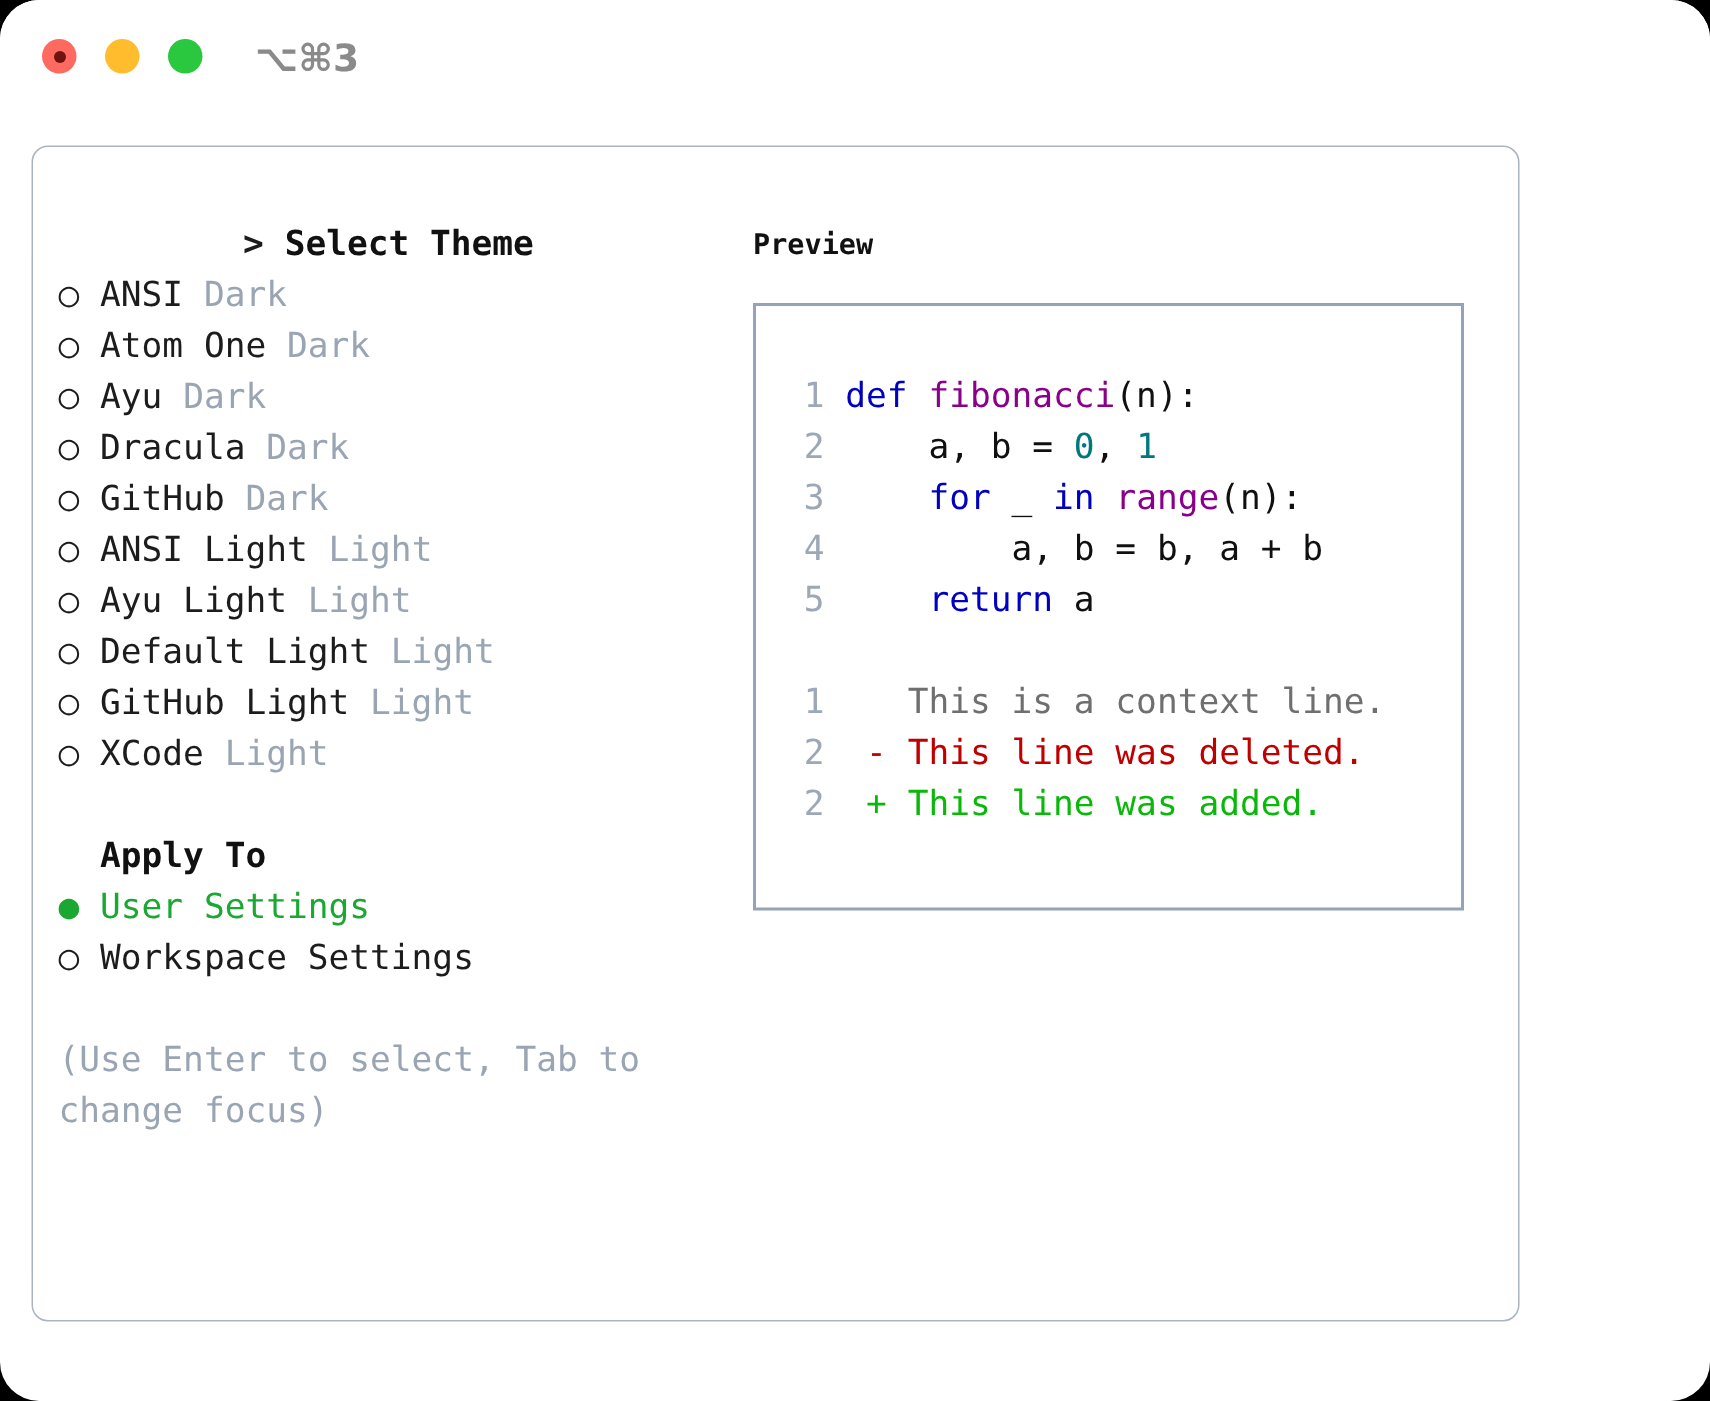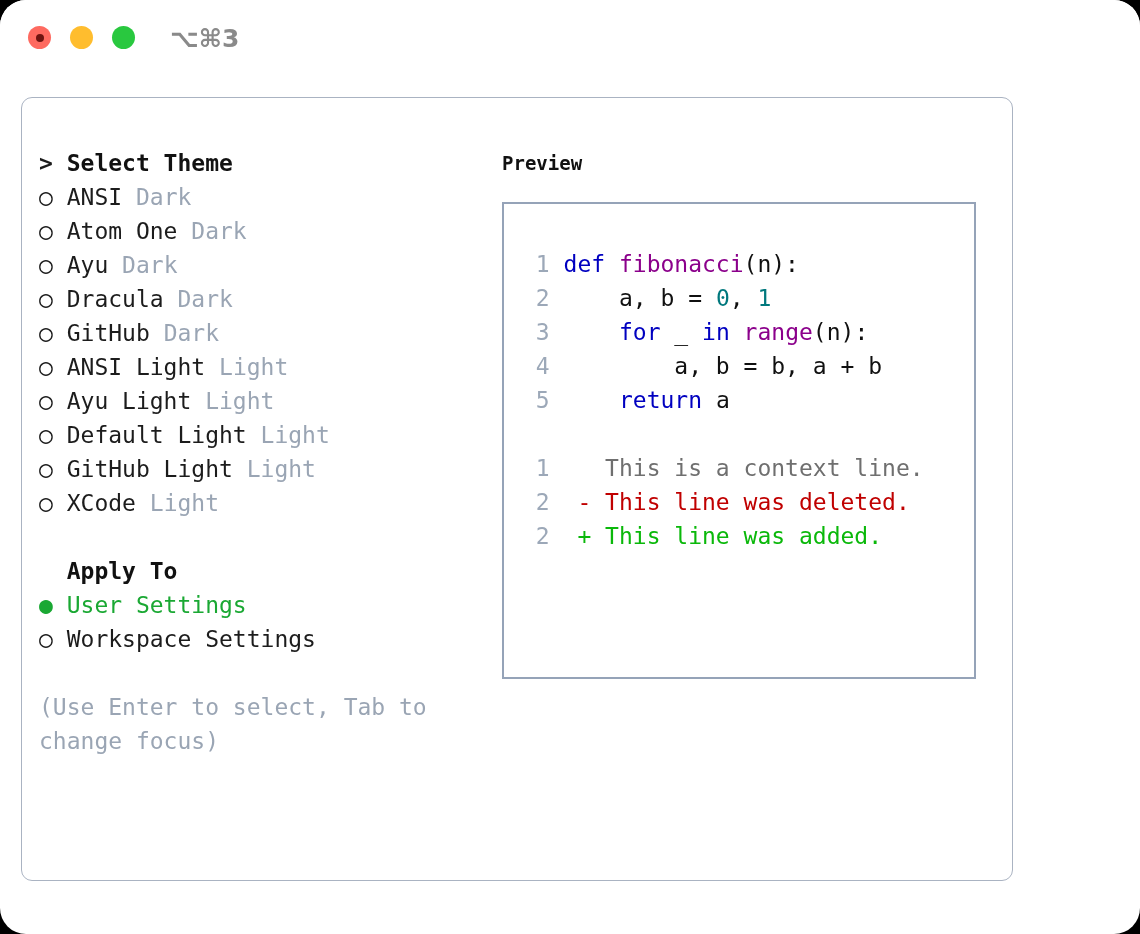--- a/index.html
+++ b/index.html
@@ -108,20 +108,21 @@
     font-family: "DejaVu Sans Mono", "Liberation Mono", monospace;
     font-size: 23px;
     line-height: 34px;
     white-space: pre;
     color: #1c1c1c;
   }
 
   .section-heading {
     font-weight: bold;
     color: #111111;
+    text-align: center;
   }
 
   .row {
     display: block;
     white-space: pre;
   }
   .marker {
     display: inline-block;
     width: 2ch;
     color: #1c1c1c;
@@ -163,21 +164,21 @@
     font-size: 19px;
     line-height: 34px;
     font-weight: bold;
     color: #111111;
     white-space: pre;
   }
 
   #preview-box {
     margin-top: 22px;
     width: 474px;
-    height: 477px;
+    height: 405px;
     box-sizing: border-box;
     border: 2px solid #95a3b8;
     background: #ffffff;
     position: relative;
   }
 
   #code-area {
     position: absolute;
     left: 18px;
     top: 43px;

